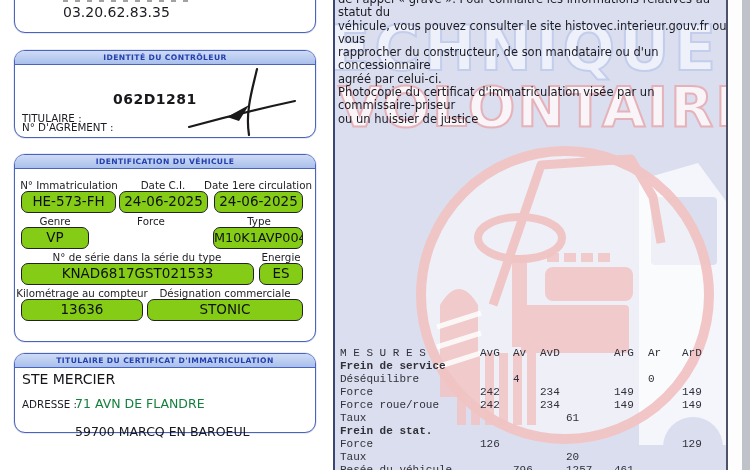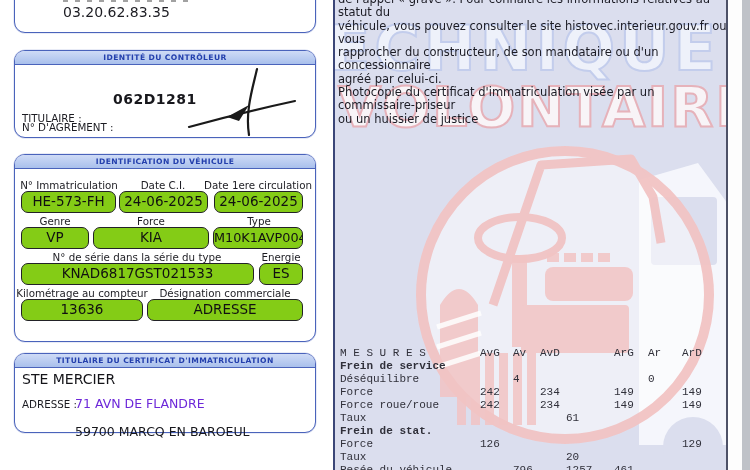--- a/index.html
+++ b/index.html
@@ -93,39 +93,38 @@
       <span class="lbl ctr" style="left:148px; top:24px;">Date C.I.</span>
       <span class="lbl ctr" style="left:243px; top:24px;">Date 1ere circulation</span>
       <div class="vbox" style="left:6px;   top:36px; width:95px; height:22px; line-height:19px;">HE-573-FH</div>
       <div class="vbox" style="left:104px; top:36px; width:89px; height:22px; line-height:19px;">24-06-2025</div>
       <div class="vbox" style="left:199px; top:36px; width:89px; height:22px; line-height:19px;">24-06-2025</div>
 
       <span class="lbl ctr" style="left:40px; top:60px;">Genre</span>
       <span class="lbl ctr" style="left:136px; top:60px;">Force</span>
       <span class="lbl ctr" style="left:244px; top:60px;">Type</span>
       <div class="vbox" style="left:6px;   top:72px; width:68px;  height:22px; line-height:19px;">VP</div>
-      <div class="vbox" style="left:78px;  top:72px; width:116px; height:22px; line-height:19px;">KIA</div>
       <div class="vbox" style="left:198px; top:72px; width:90px;  height:22px; line-height:19px; font-size:12.8px;">M10K1AVP0045</div>
 
       <span class="lbl ctr" style="left:122px; top:96px;">N° de série dans la série du type</span>
       <span class="lbl ctr" style="left:266px; top:96px;">Energie</span>
       <div class="vbox" style="left:6px;   top:108px; width:233px; height:22px; line-height:19px;">KNAD6817GST021533</div>
       <div class="vbox" style="left:244px; top:108px; width:44px;  height:22px; line-height:19px;">ES</div>
 
       <span class="lbl ctr" style="left:210px; top:132px;">Désignation commerciale</span>
       <span class="lbl ctr" style="left:67px; top:132px;">Kilométrage au compteur</span>
       <div class="vbox" style="left:6px;   top:144px; width:122px; height:22px; line-height:19px;">13636</div>
-      <div class="vbox" style="left:132px; top:144px; width:156px; height:22px; line-height:19px;">ADRESSE</div>
+      <div class="vbox" style="left:132px; top:144px; width:156px; height:22px; line-height:19px;">STONIC</div>
     </div>
 
     <div class="panel-box" style="left:14px; top:353px; width:302px; height:80px;">
       <div class="hdr">TITULAIRE DU CERTIFICAT D'IMMATRICULATION</div>
       <span style="position:absolute; left:7px; top:17px; font-size:14px; color:#141419;">STE MERCIER</span>
       <span class="small-cap" style="position:absolute; left:7px; top:44px;">ADRESSE :</span>
-      <span style="position:absolute; left:60px; top:42px; font-size:12.5px; color:#6d28d9;">71 AVN DE FLANDRE</span>
+      <span style="position:absolute; left:60px; top:42px; font-size:12.5px; color:#15803d;">71 AVN DE FLANDRE</span>
       <span style="position:absolute; left:60px; top:70px; font-size:12.5px; color:#17171c;">59700 MARCQ EN BAROEUL</span>
     </div>
   </div>
 
   <div id="right-panel">
 
     <span class="wm" id="wm-technique">TECHNIQUE</span>
     <span class="wm" id="wm-volontaire">VOLONTAIRE</span>
 
     <div id="logo-wrap">

